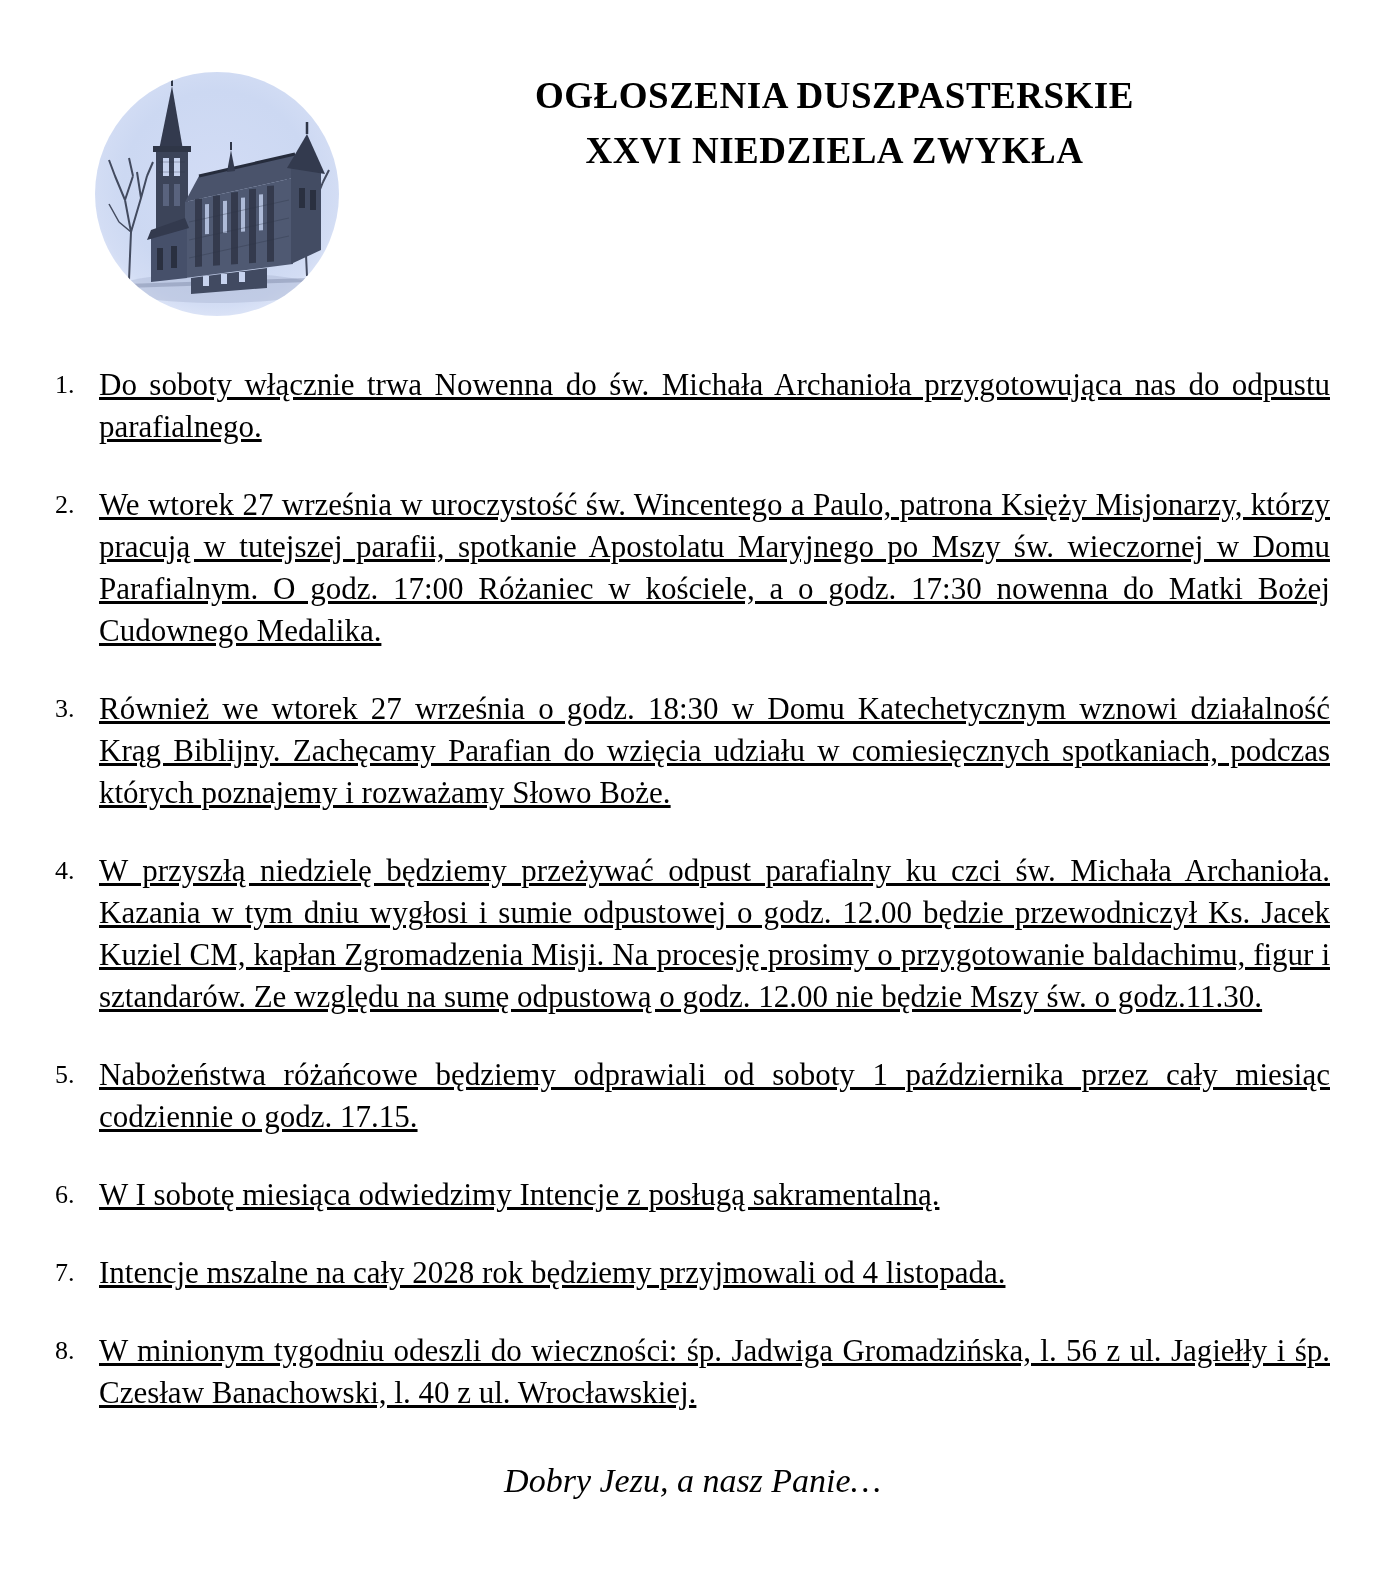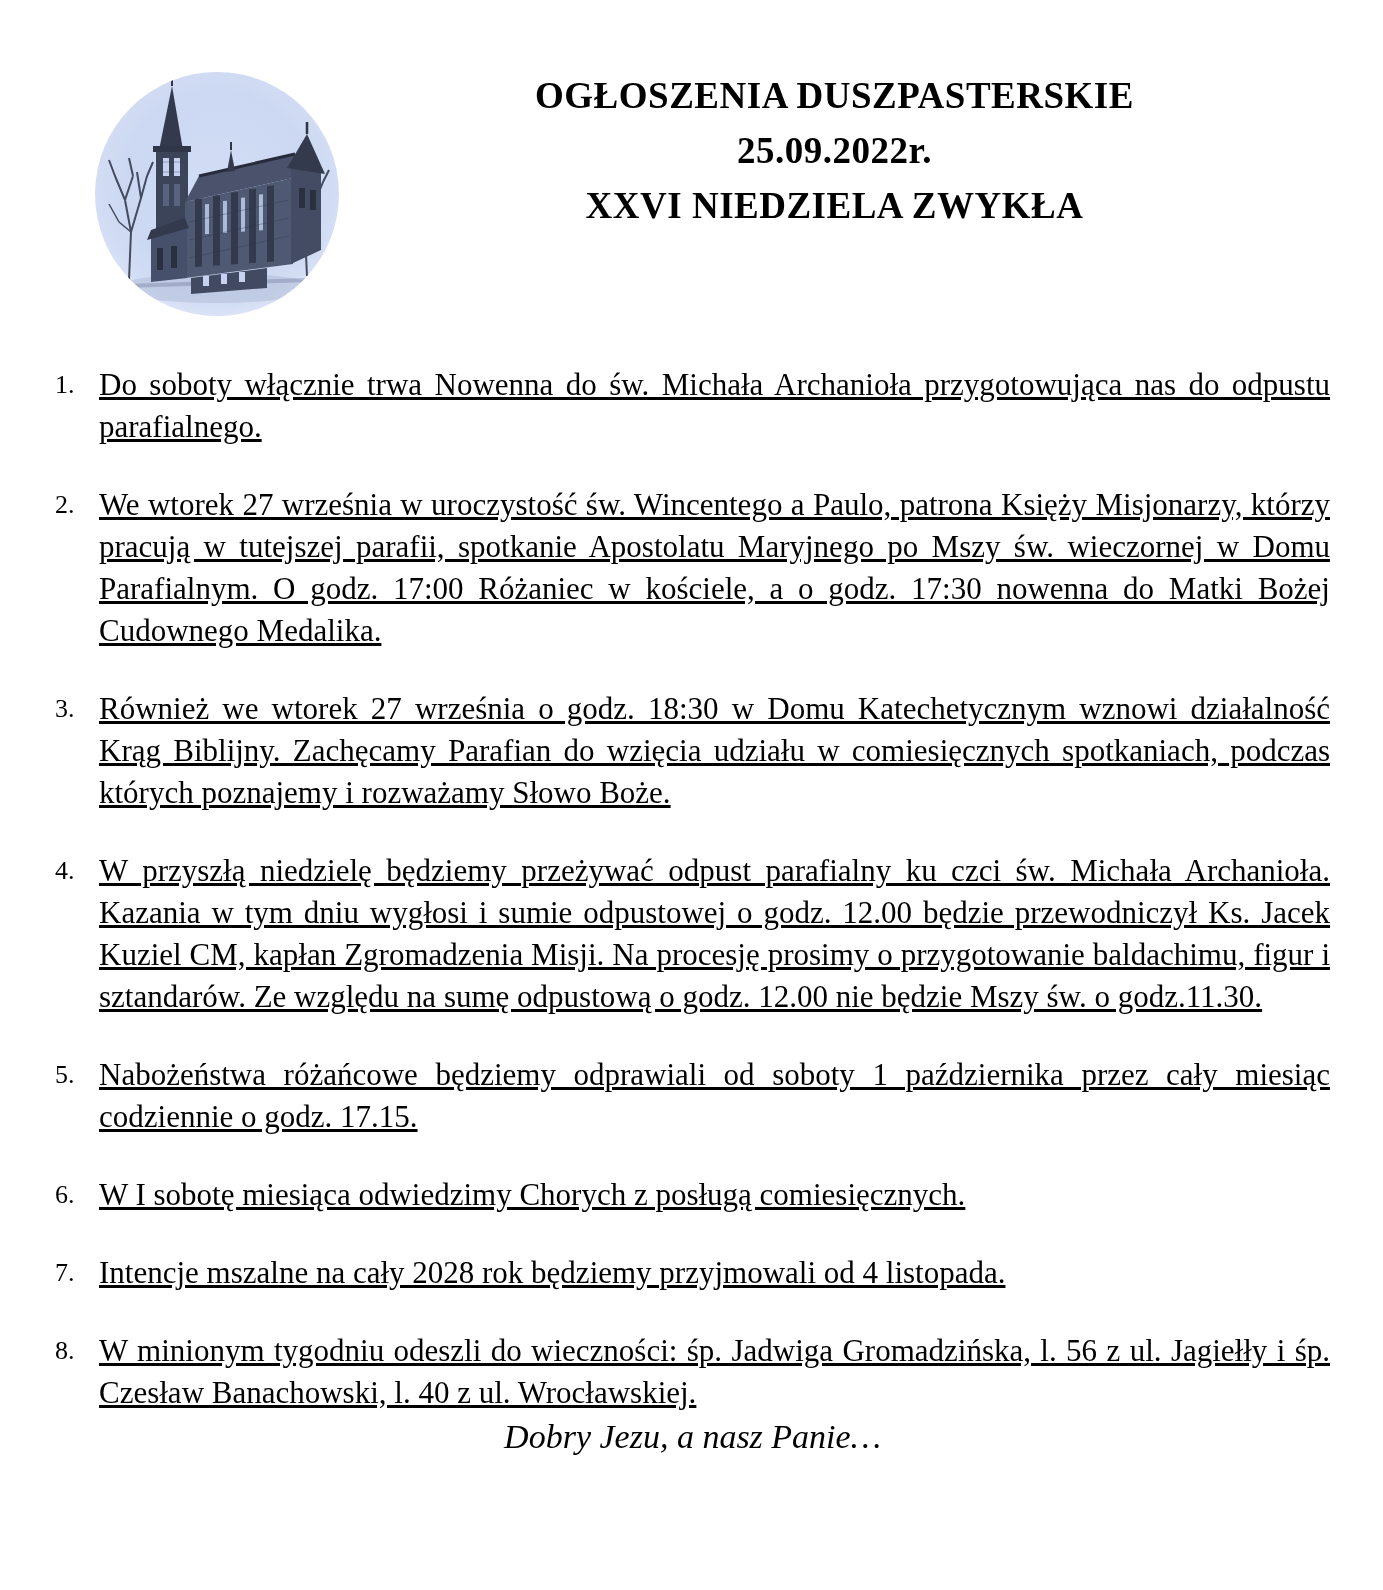--- a/index.html
+++ b/index.html
@@ -75,20 +75,21 @@
     text-align: left;
   }
   .item-text {
     text-align: justify;
     text-justify: inter-word;
     text-decoration: underline;
   }
 
   
   .closing {
+    margin-top: 44px;
     text-align: center;
     font-style: italic;
     font-size: 34px;
     line-height: 46px;
   }
 </style>
 </head>
 <body>
 
 <div class="page">
@@ -164,21 +165,20 @@
           <g stroke="#2f3647" stroke-width="1" opacity="0.35" fill="none">
             <path d="M94 150 L194 128 M94 168 L194 146 M94 186 L194 164"></path>
             <path d="M64 90 L90 90 M64 100 L90 100"></path>
           </g>
         </g>
       </svg>
     </div>
 
     <div class="title-block">
       <div>OGŁOSZENIA DUSZPASTERSKIE</div>
-      <div>25.09.2022r.</div>
       <div>XXVI NIEDZIELA ZWYKŁA</div>
     </div>
   </div>
 
   <ol class="announcements">
     <li>
       <span class="item-number">1.</span>
       <span class="item-text">Do soboty włącznie trwa Nowenna do św. Michała Archanioła przygotowująca nas do odpustu parafialnego.</span>
     </li>
     <li>
@@ -192,21 +192,21 @@
     <li>
       <span class="item-number">4.</span>
       <span class="item-text">W przyszłą niedzielę będziemy przeżywać odpust parafialny ku czci św. Michała Archanioła. Kazania w tym dniu wygłosi i sumie odpustowej o godz. 12.00 będzie przewodniczył Ks. Jacek Kuziel CM, kapłan Zgromadzenia Misji. Na procesję prosimy o przygotowanie baldachimu, figur i sztandarów. Ze względu na sumę odpustową o godz. 12.00 nie będzie Mszy św. o godz.11.30.</span>
     </li>
     <li>
       <span class="item-number">5.</span>
       <span class="item-text">Nabożeństwa różańcowe będziemy odprawiali od soboty 1 października przez cały miesiąc codziennie o godz. 17.15.</span>
     </li>
     <li>
       <span class="item-number">6.</span>
-      <span class="item-text">W I sobotę miesiąca odwiedzimy Chorych z posługą comiesięcznych.</span>
+      <span class="item-text">W I sobotę miesiąca odwiedzimy Intencje z posługą sakramentalną.</span>
     </li>
     <li>
       <span class="item-number">7.</span>
       <span class="item-text">Intencje mszalne na cały 2028 rok będziemy przyjmowali od 4 listopada.</span>
     </li>
     <li>
       <span class="item-number">8.</span>
       <span class="item-text">W minionym tygodniu odeszli do wieczności: śp. Jadwiga Gromadzińska, l. 56 z ul. Jagiełły i śp. Czesław Banachowski, l. 40 z ul. Wrocławskiej.</span>
     </li>
   </ol>

